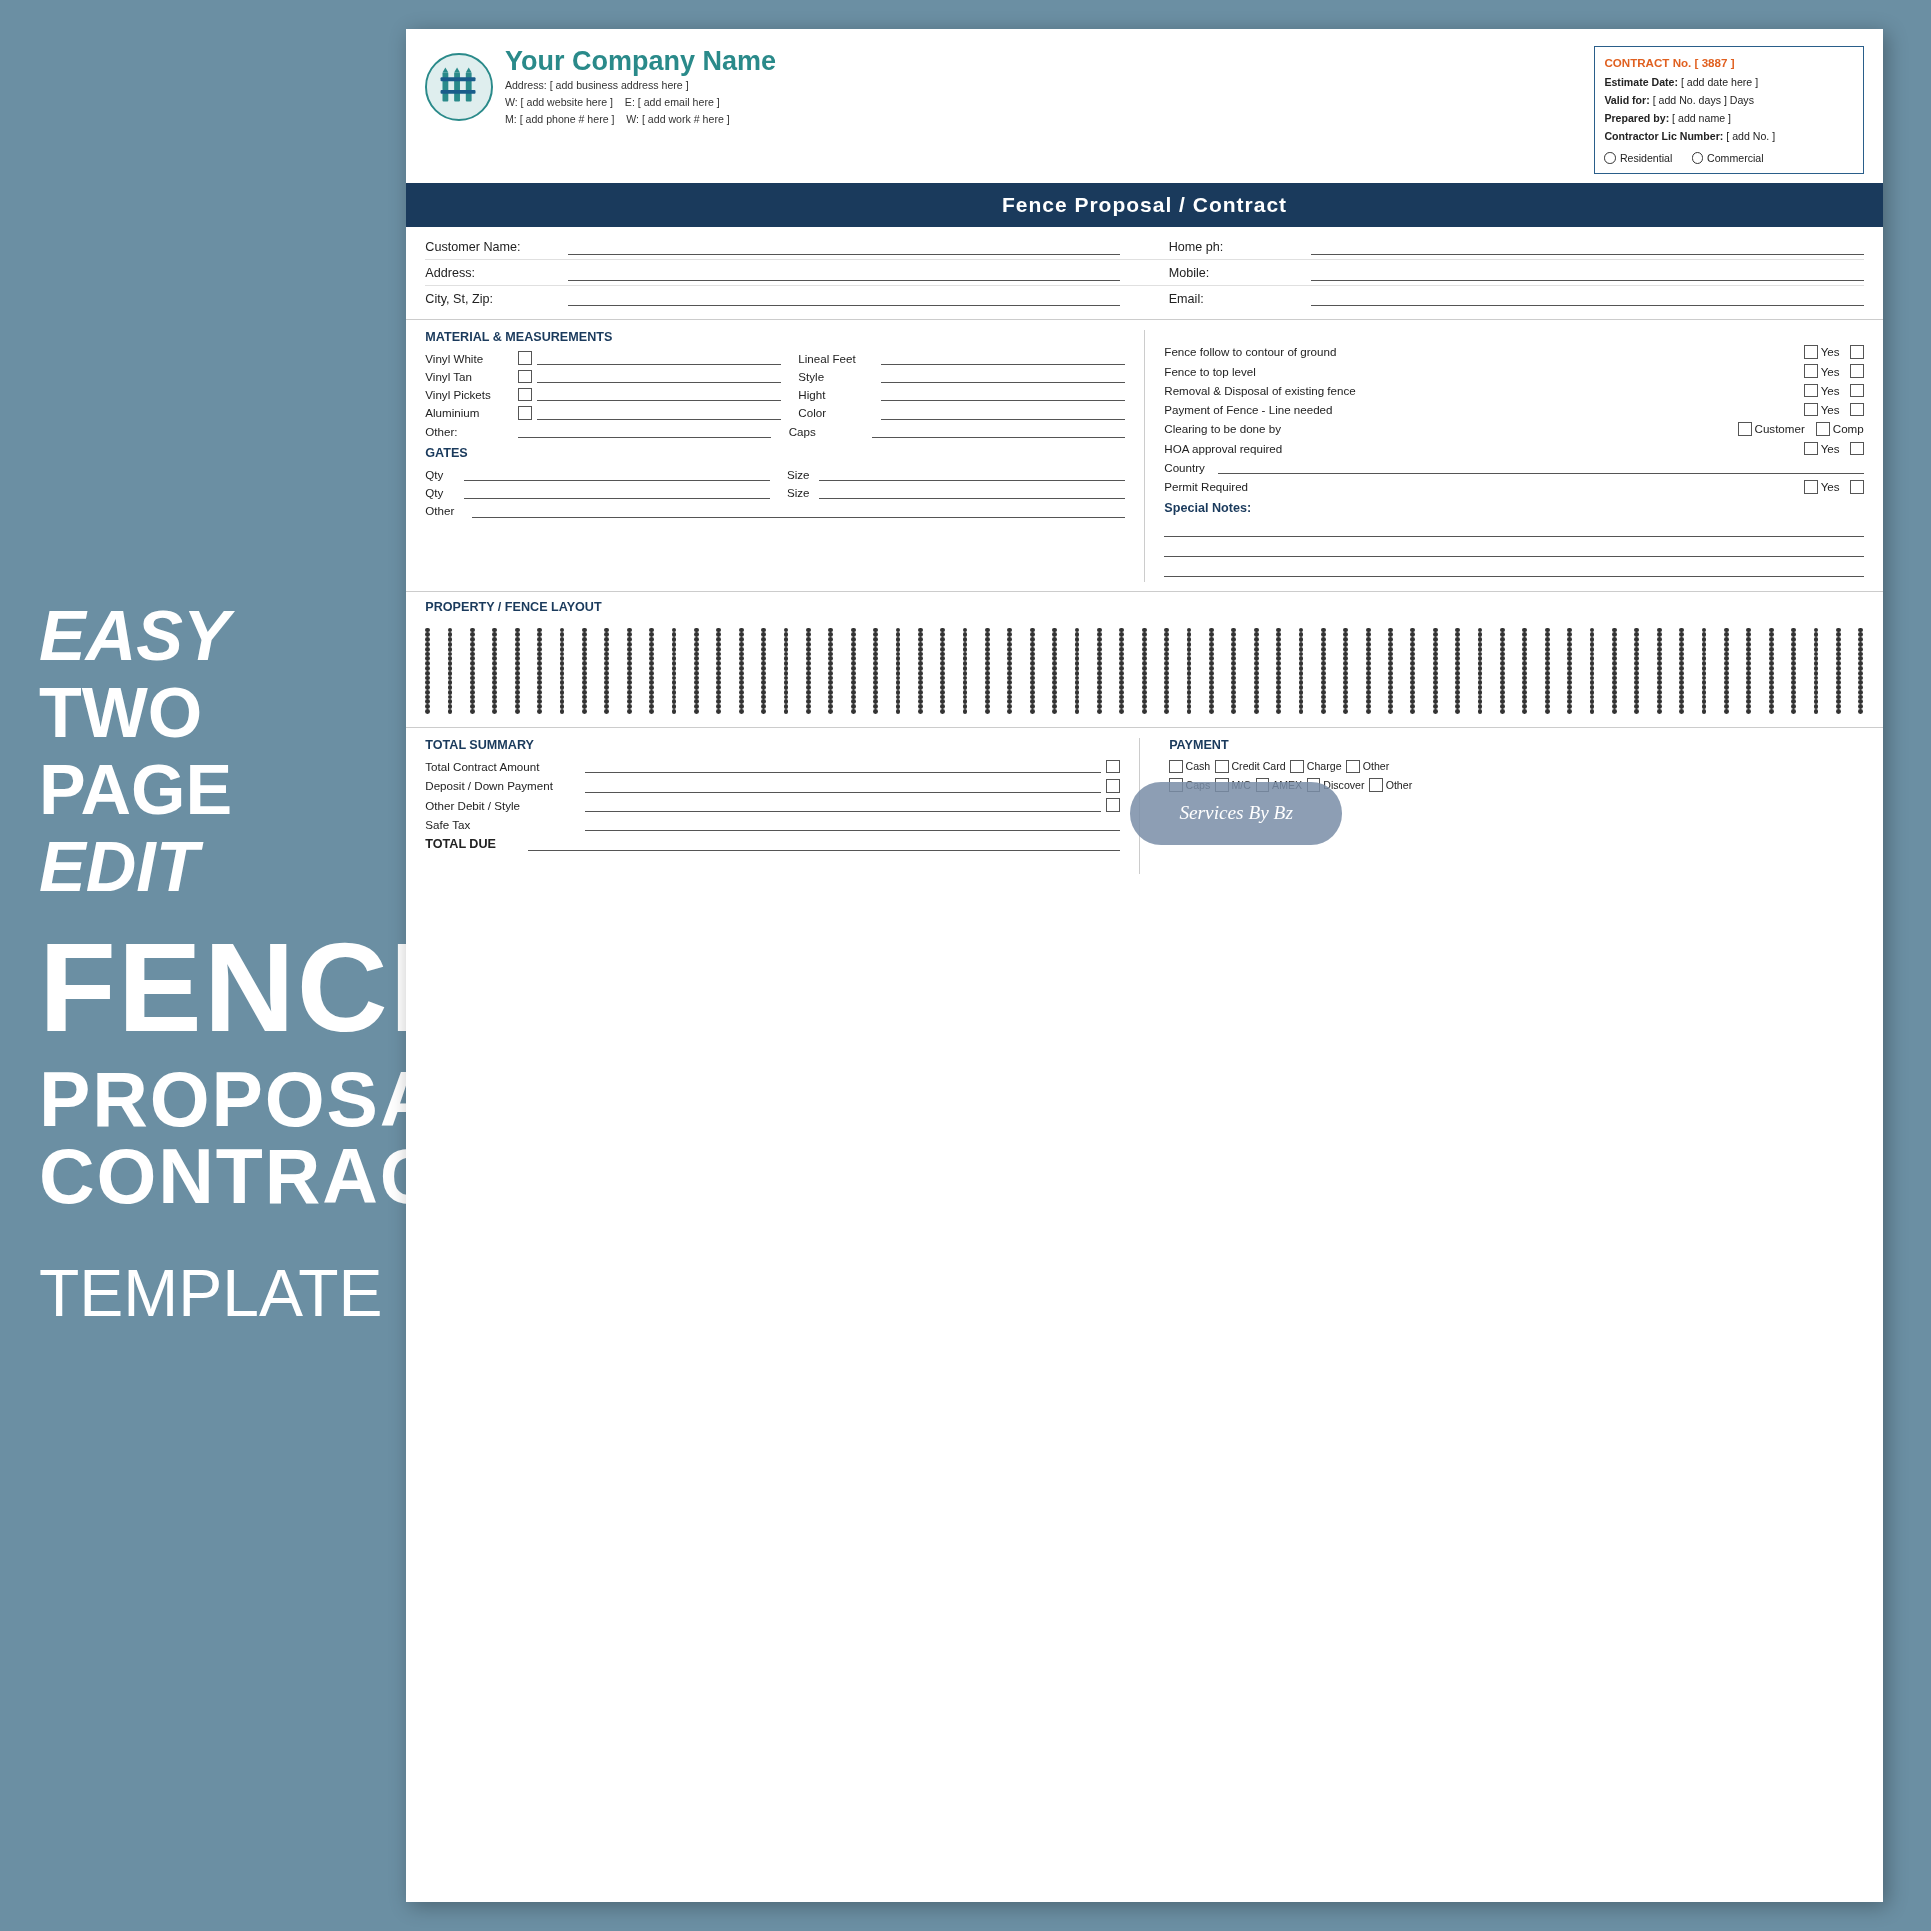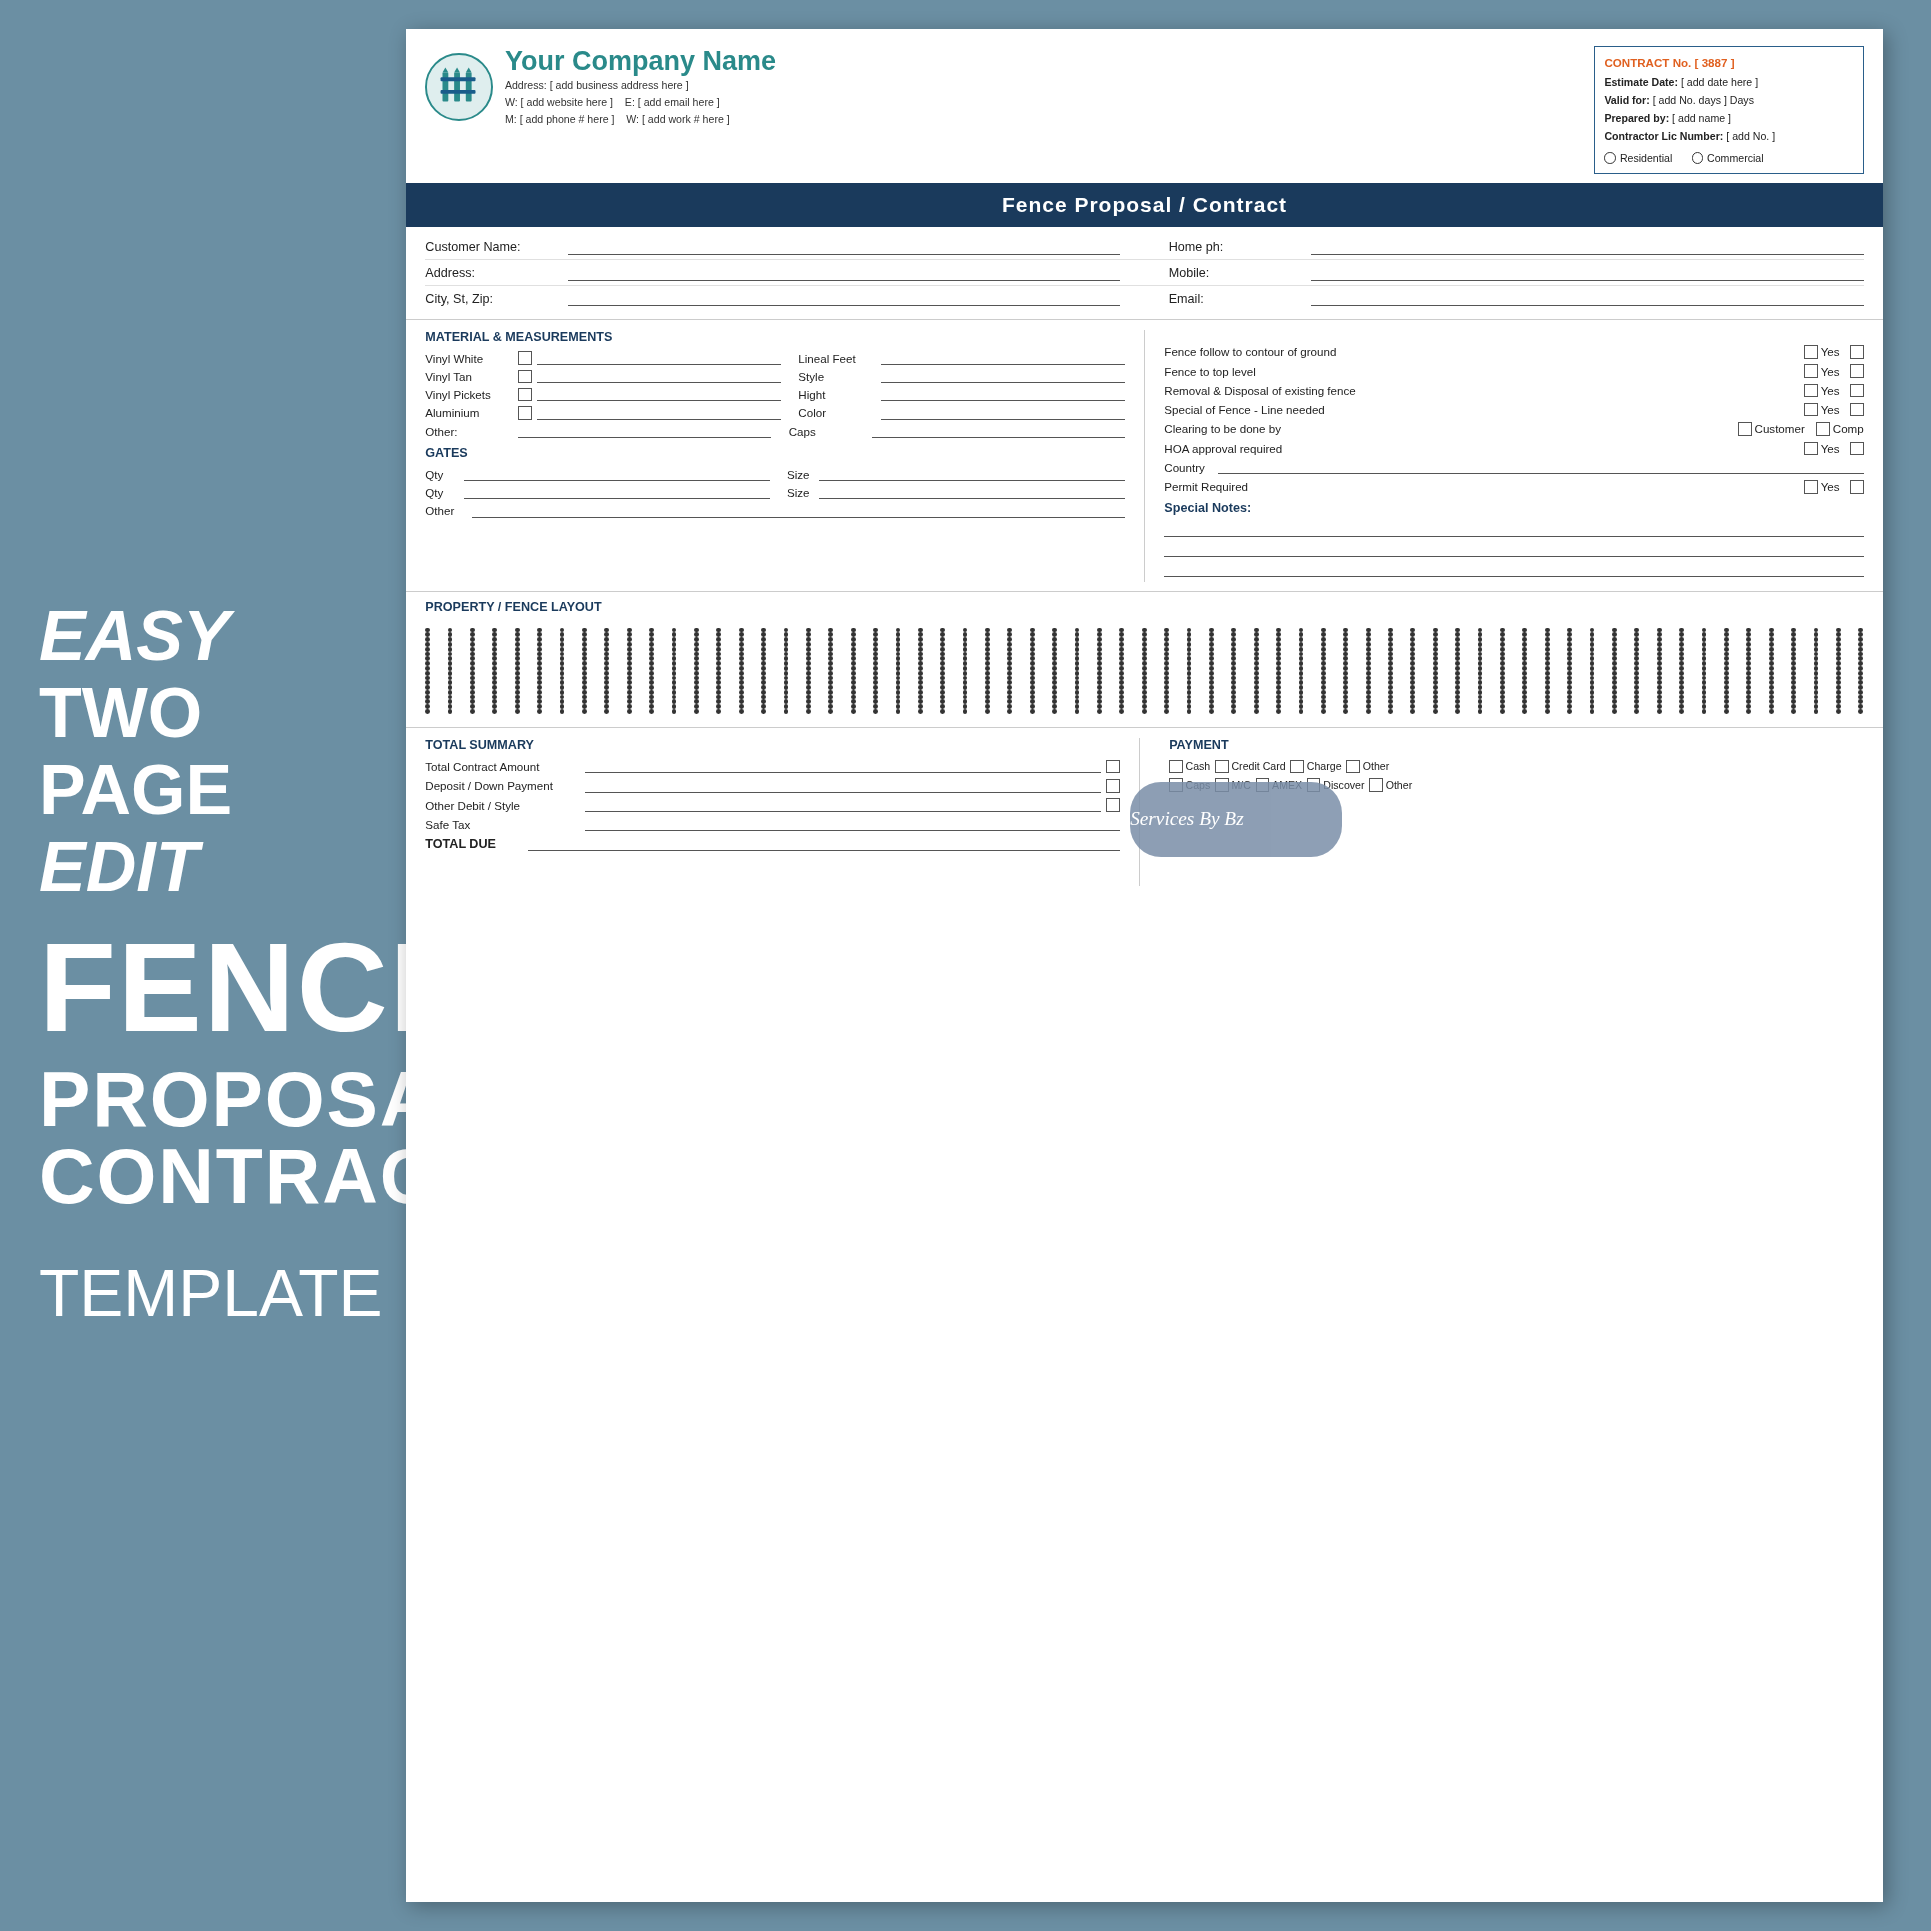--- a/index.html
+++ b/index.html
@@ -561,21 +561,21 @@
       </div>
       <div class="right-option-row">
         <span class="right-option-label">Removal &amp; Disposal of existing fence</span>
         <span class="checkbox-label">
           <span class="small-checkbox"></span>
           <span>Yes</span>
         </span>
         <span class="small-checkbox" style="margin-left:4.8px;"></span>
       </div>
       <div class="right-option-row">
-        <span class="right-option-label">Special of Fence - Line needed</span>
+        <span class="right-option-label">Payment of Fence - Line needed</span>
         <span class="checkbox-label">
           <span class="small-checkbox"></span>
           <span>Yes</span>
         </span>
         <span class="small-checkbox" style="margin-left:4.8px;"></span>
       </div>
       <div class="right-option-row">
         <span class="right-option-label">Clearing to be done by</span>
         <span class="checkbox-label">
           <span class="small-checkbox"></span>
@@ -1893,20 +1893,20 @@
         <div class="pay-item">
           <span class="small-checkbox"></span>
           <span>Discover</span>
         </div>
         <div class="pay-item">
           <span class="small-checkbox"></span>
           <span>Other</span>
         </div>
       </div>
 
-      <div class="watermark" style="position:relative;width:212px;height:75px;background:#7a8ea8;border-radius:31px;display:flex;align-items:center;justify-content:flex-start;margin-top:19.3px;">
+      <div class="watermark" style="position:relative;width:212px;height:63px;background:#7a8ea8;border-radius:31px;display:flex;align-items:center;justify-content:center;margin-top:19.3px;">
         <span class="watermark-text" style="font-family:Georgia,serif;font-style:italic;font-size:19.3px;color:white;">Services By Bz</span>
       </div>
     </div>
   </div>
 
 </div>
 
 
 </body></html>

